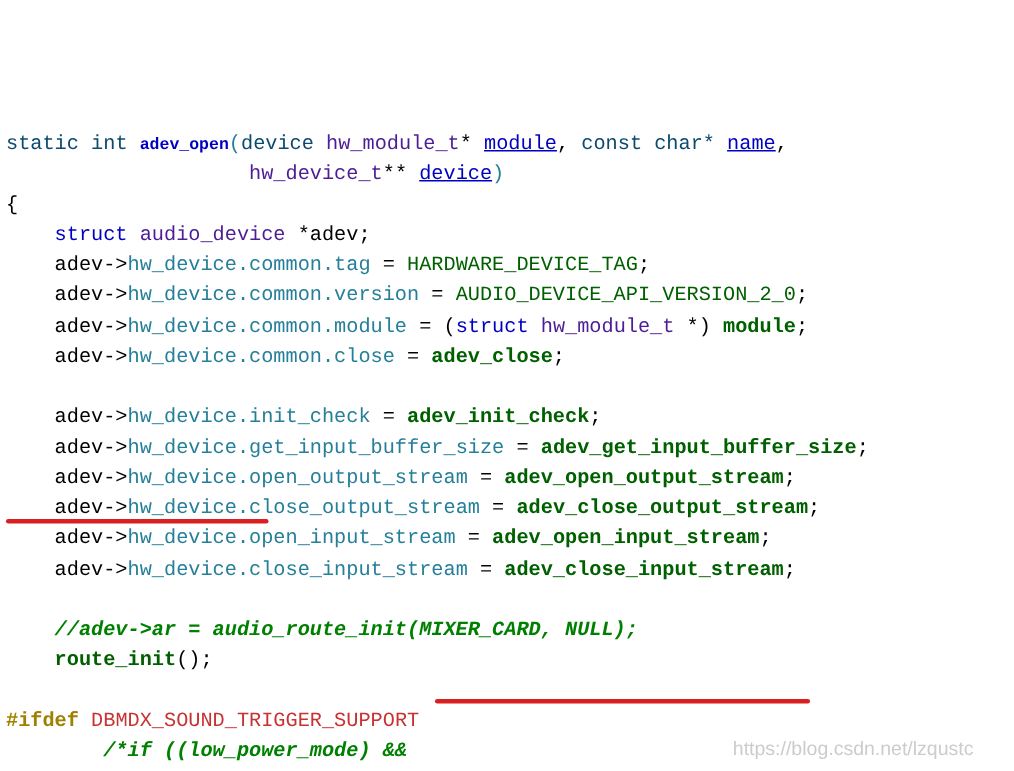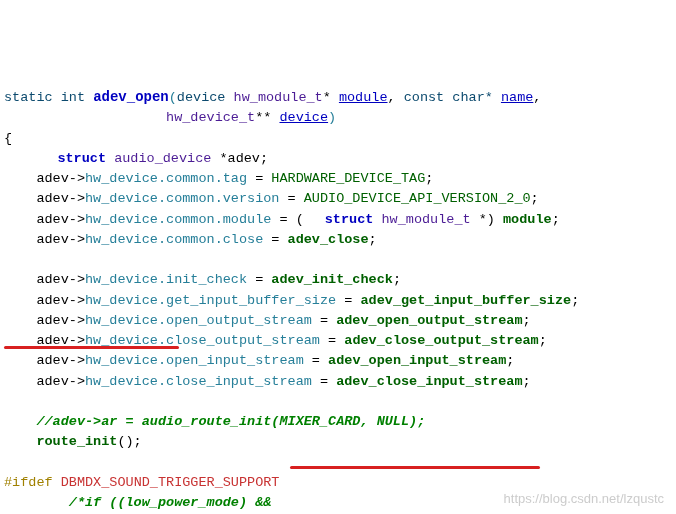--- a/index.html
+++ b/index.html
@@ -9,35 +9,35 @@
     background: #fff;
     padding: 6px 4px;
     line-height: 1.5;
     white-space: pre;
     position: relative;
     width: 676px;
     height: 514px;
     overflow: hidden;
   }
   .kw { color: #0c4a6e; }
-  .kw-b { color: #0000c0; font-weight: bold; margin-left: 21px; }
-  .fnname { color: #0000c0; font-weight: bold; font-size: 14px; }
+  .kw-b { color: #0000c0; font-weight: normal; }
+  .fnname { color: #0000c0; font-weight: bold; font-size: 11px; }
   .param-link { color: #0000c0; text-decoration: underline; }
   .type { color: #4c1d95; }
   .member { color: #267f99; }
   .func { color: #006000; font-weight: bold; }
   .macro { color: #006000; }
   .cmt { color: #008000; font-weight: bold; font-style: italic; text-align: center; }
-  .preproc { color: #a08000; font-weight: normal; }
+  .preproc { color: #a08000; font-weight: bold; }
   .define { color: #c83232; font-weight: normal; }
   .paren { color: #267f99; }
   .watermark {
     position: absolute;
     bottom: 6px;
-    right: 12px;
+    right: 27px;
     color: #ccc;
     font-family: Arial, sans-serif;
     font-size: 13px;
     font-style: normal;
     white-space: normal;
   }
   .redline {
     position: absolute;
     background: #d82020;
     height: 3px;

